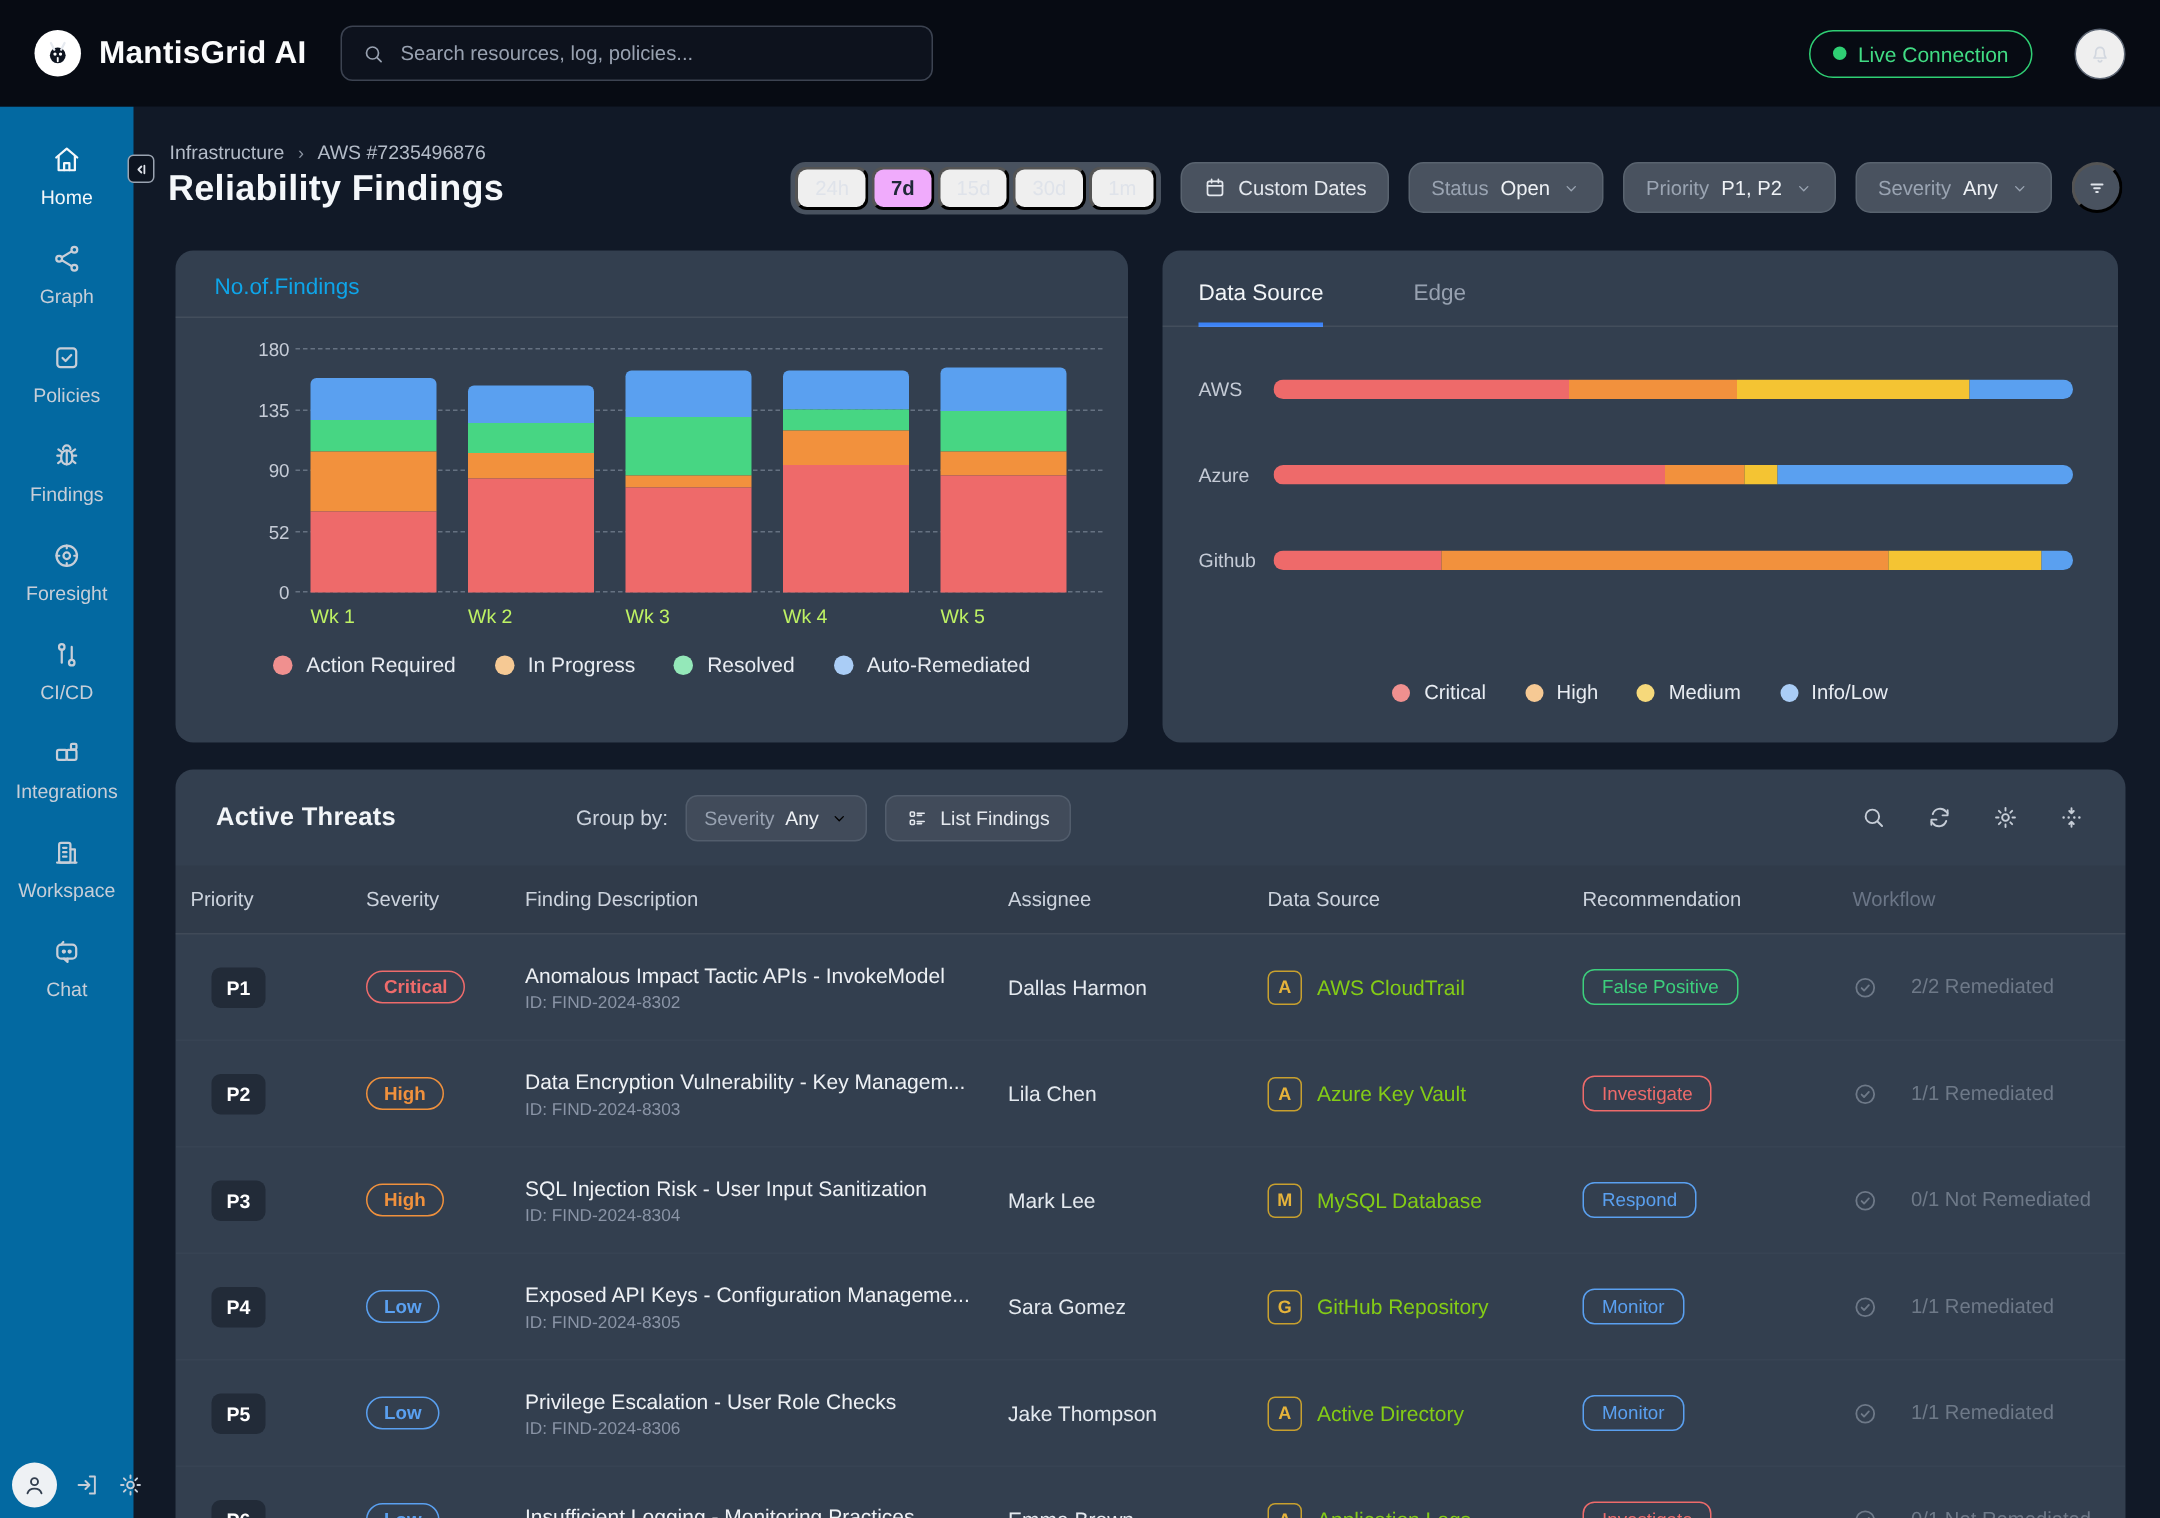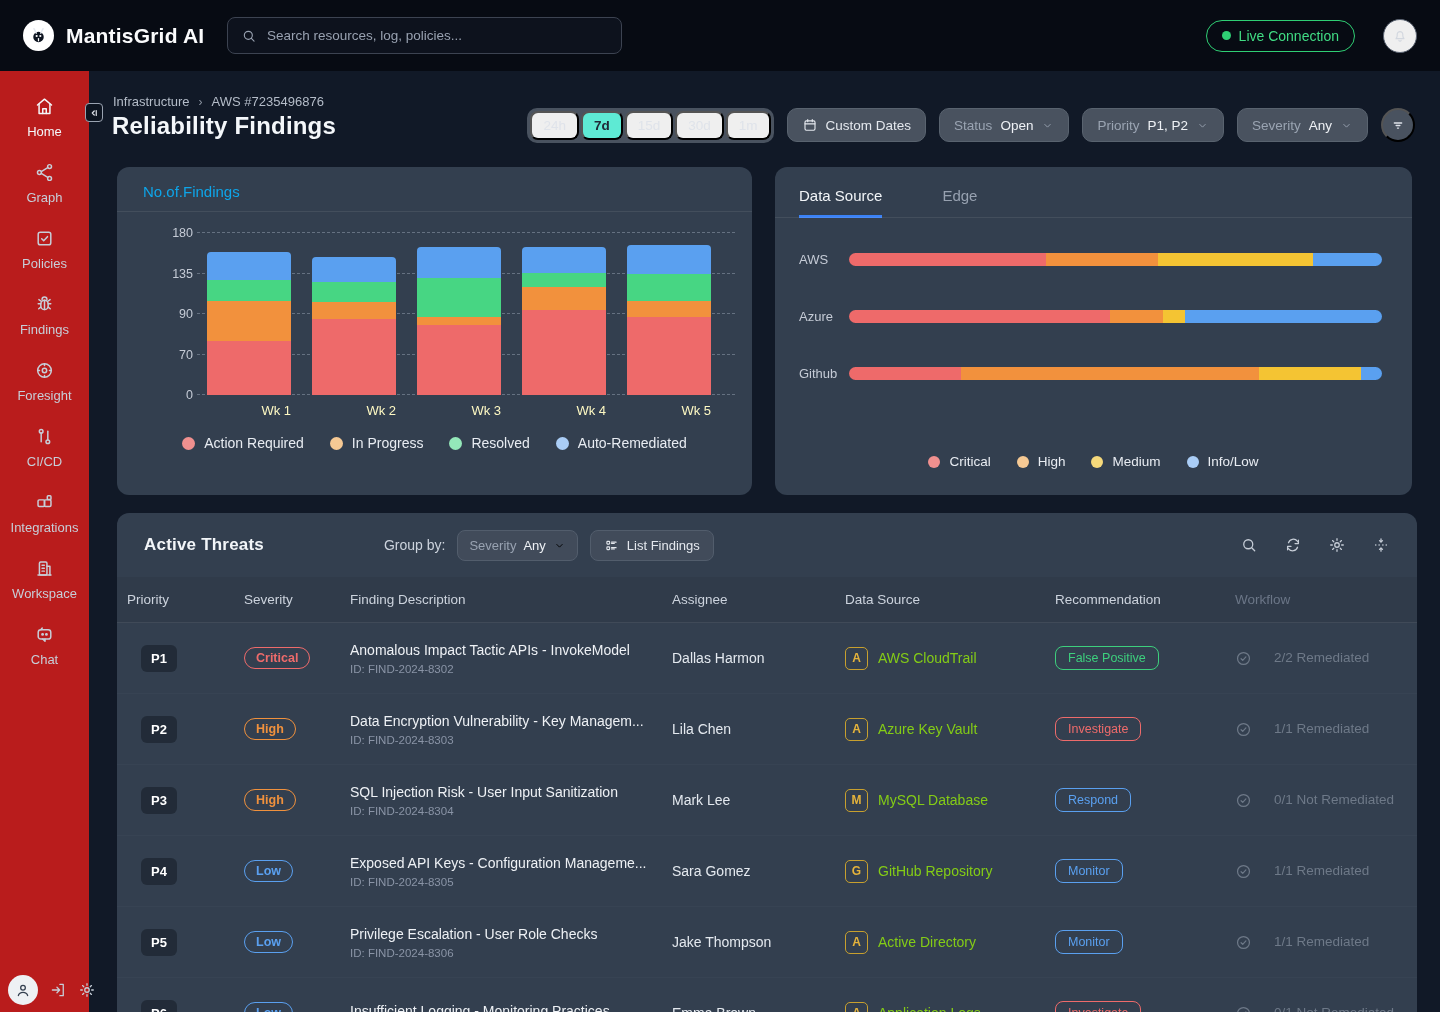--- a/index.html
+++ b/index.html
@@ -14,21 +14,21 @@
   .brand-name{font-size:21px;font-weight:700;color:#fafbfc;letter-spacing:.2px}
   .search{position:absolute;left:227px;top:17px;width:395px;height:37px;border:1px solid #3c4351;border-radius:8px;background:#0d121d;display:flex;align-items:center;gap:10px;padding:0 13px;color:#98a1b0}
   .search input{background:transparent;border:0;outline:0;color:#cdd3dd;font:inherit;font-size:13.5px;width:100%}
   .search input::placeholder{color:#98a1b0}
   .top-right{margin-left:auto;display:flex;align-items:center;gap:28px}
   .live-pill{height:32px;padding:0 15px;border:1.5px solid #2fcf74;border-radius:17px;color:#41dc84;display:flex;align-items:center;gap:8px;font-size:14px;background:transparent;cursor:pointer}
   .live-dot{width:9px;height:9px;border-radius:50%;background:#2fcf74}
   .bell-btn{width:34px;height:34px;border-radius:50%;border:1.5px solid #5b6472;display:flex;align-items:center;justify-content:center;color:#d2d7df;cursor:pointer}
 
   
-  .sidebar{position:absolute;left:0;top:71px;width:89px;height:941px;background:#b91c1c}
+  .sidebar{position:absolute;left:0;top:71px;width:89px;height:941px;background:#0369a1}
   .sb-nav{display:flex;flex-direction:column;align-items:center;gap:23px;padding-top:25px}
   .sb-item{display:flex;flex-direction:column;align-items:center;gap:7px;color:#c7ced8;cursor:pointer;width:89px}
   .sb-item .sb-label{font-size:13px}
   .sb-item.active{color:#f4f7fa}
   .sb-icon svg{width:21px;height:21px}
   .sb-bottom{position:absolute;bottom:7px;left:8px;display:flex;align-items:center;gap:11px;color:#c7ced8}
   .avatar{width:30px;height:30px;border-radius:50%;background:#eef1f4;color:#333f4f;display:flex;align-items:center;justify-content:center;cursor:pointer}
   .avatar svg{width:18px;height:18px}
   .mini{cursor:pointer}
   .mini svg{width:18px;height:18px}
@@ -36,21 +36,21 @@
   .collapse-btn svg{width:12px;height:12px}
 
   
   .breadcrumb{position:absolute;left:113px;top:94px;display:flex;gap:9px;align-items:center;font-size:13px;color:#b4bcc8}
   .breadcrumb .sep{color:#8b94a2;font-size:12px}
   .page-title{position:absolute;left:112px;top:112px;font-size:24px;font-weight:700;color:#f4f7fa;letter-spacing:.2px}
 
   .filter-bar{position:absolute;right:25px;top:108px;display:flex;align-items:center;gap:13px;height:34px}
   .seg{display:flex;align-items:center;background:#49525f;border-radius:10px;padding:3px;gap:2px}
   .seg-btn{padding:5px 11px;font-size:13.5px;color:#dfe3ea;border-radius:8px;cursor:pointer}
-  .seg-btn.active{background:#5eead4;color:#202938;font-weight:700}
+  .seg-btn.active{background:#f0abfc;color:#202938;font-weight:700}
   .fbtn{height:34px;display:flex;align-items:center;gap:8px;background:#49525f;border:1px solid #59636f;border-radius:10px;padding:0 14px;font-size:13.5px;color:#e4e8ee;cursor:pointer}
   .fsel .lab{color:#9aa4b2}
   .fsel .val{color:#eef1f5}
   .fsel .chev{color:#9aa4b2}
   .chev svg{width:13px;height:13px}
   .filter-circle{width:34px;height:34px;border-radius:50%;background:#49525f;display:flex;align-items:center;justify-content:center;color:#dfe3ea;cursor:pointer}
   .filter-circle svg{width:16px;height:16px}
   .i16 svg{width:16px;height:16px}
 
   
@@ -64,21 +64,21 @@
   
   .yaxis{position:absolute;left:22px;top:66px;width:54px;height:162px}
   .ytick{position:absolute;right:0;transform:translateY(50%);font-size:12.5px;color:#c5cbd6}
   .plot{position:absolute;left:84px;right:17px;top:66px;height:162px}
   .gridline{position:absolute;left:-4px;right:0;border-top:1.6px dashed rgba(152,163,180,.5)}
   .bars{position:absolute;left:6px;bottom:0;height:100%;display:flex;gap:21px;align-items:flex-end}
   .bar-col{width:84px;display:flex;flex-direction:column-reverse}
   .bar-seg{width:100%}
   .bar-seg.top{border-radius:4px 4px 0 0}
   .xlabels{position:absolute;left:90px;top:236px;display:flex;gap:21px}
-  .xlabels span{width:84px;text-align:right;font-size:13px;color:#fef9c3}
+  .xlabels span{width:84px;text-align:left;font-size:13px;color:#bef264}
   .legend{position:absolute;left:0;right:0;display:flex;justify-content:center;gap:26px;align-items:center}
   #findings-legend{top:268px}
   .lg-item{display:flex;align-items:center;gap:9px;font-size:14px;color:#e8ecf2}
   .lg-dot{width:13px;height:13px;border-radius:50%}
 
   
   .tabs{position:absolute;left:24px;top:20px;display:flex;gap:60px}
   .tab{font-size:15px;color:#97a1b0;padding-bottom:11px;cursor:pointer}
   .tab.active{color:#f2f5f8;border-bottom:3px solid #3b82f6}
   #card-datasource .card-divider{top:50px}
@@ -345,21 +345,21 @@
         </svg>
       </span>
   </button>
 </div>
 
 <section class="card" id="card-findings">
   <div class="card-title">No.of.Findings</div>
   <div class="card-divider"></div>
   <div class="yaxis" id="findings-yaxis">
       <div class="ytick" style="bottom: 0%;">0</div>
-      <div class="ytick" style="bottom: 25%;">70</div>
+      <div class="ytick" style="bottom: 25%;">52</div>
       <div class="ytick" style="bottom: 50%;">90</div>
       <div class="ytick" style="bottom: 75%;">135</div>
       <div class="ytick" style="bottom: 100%;">180</div>
     </div>
   <div class="plot" id="findings-plot">
       <div class="gridline" style="bottom: 0%;"></div>
       <div class="gridline" style="bottom: 25%;"></div>
       <div class="gridline" style="bottom: 50%;"></div>
       <div class="gridline" style="bottom: 75%;"></div>
       <div class="gridline" style="bottom: 100%;"></div>

